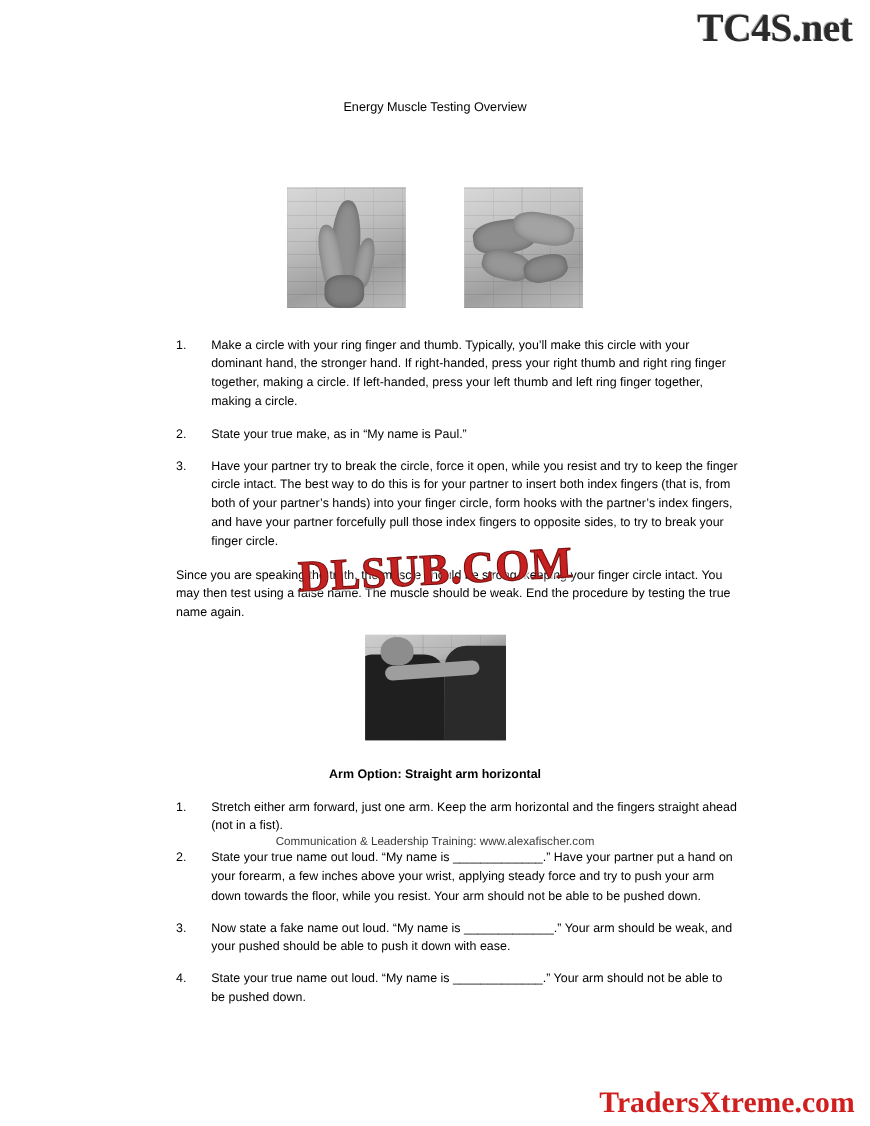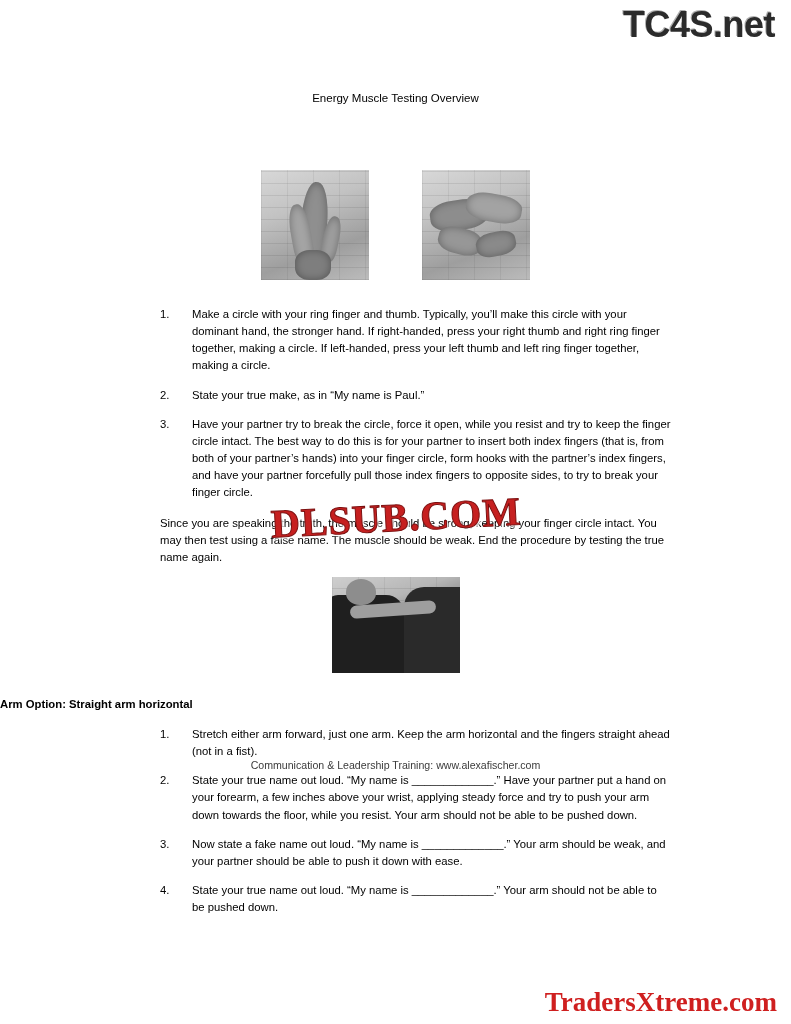--- a/index.html
+++ b/index.html
@@ -14,21 +14,21 @@
     font-family: "Liberation Sans", sans-serif;
     color: #000000;
     overflow: hidden;
   }
 
   
   .wm-top {
     position: absolute;
     top: 4px;
     right: 16px;
-    font-family: Liberation Sans, sans-serif;
+    font-family: Liberation Serif, serif;
     font-size: 36px;
     font-weight: bold;
     color: #2b2b2b;
     letter-spacing: -0.5px;
     text-shadow: 2px 2px 0 rgba(255,255,255,0.85), -1px -1px 0 rgba(120,120,120,0.6);
   }
   .wm-center {
     position: absolute;
     top: 494px;
     left: 50%;
@@ -160,20 +160,21 @@
   ol.steps > li .num {
     position: absolute;
     left: 0;
     top: 0;
   }
   .para { margin: 0 0 0 0; }
 
   .section-heading {
     position: absolute;
     left: 0; right: 0;
+    text-align: center;
     font-weight: bold;
     font-size: 11.3px;
   }
 
   .footer {
     position: absolute;
     bottom: 45px;
     left: 0; right: 0;
     text-align: center;
     font-size: 10.6px;
@@ -240,21 +241,21 @@
       <li>
         <span class="num">1.</span>
         <span>Stretch either arm forward, just one arm. Keep the arm horizontal and the fingers straight ahead (not in a fist).</span>
       </li>
       <li>
         <span class="num">2.</span>
         <span>State your true name out loud. “My name is _____________.” Have your partner put a hand on your forearm, a few inches above your wrist, applying steady force and try to push your arm down towards the floor, while you resist. Your arm should not be able to be pushed down.</span>
       </li>
       <li>
         <span class="num">3.</span>
-        <span>Now state a fake name out loud. “My name is _____________.” Your arm should be weak, and your partner should be able to push it down with ease.</span>
+        <span>Now state a fake name out loud. “My name is _____________.” Your arm should be weak, and your pushed should be able to push it down with ease.</span>
       </li>
       <li>
         <span class="num">4.</span>
         <span>State your true name out loud. “My name is _____________.” Your arm should not be able to be pushed down.</span>
       </li>
     </ol>
   </div>
 
   <div class="footer">Communication &amp; Leadership Training:  www.alexafischer.com</div>
 

